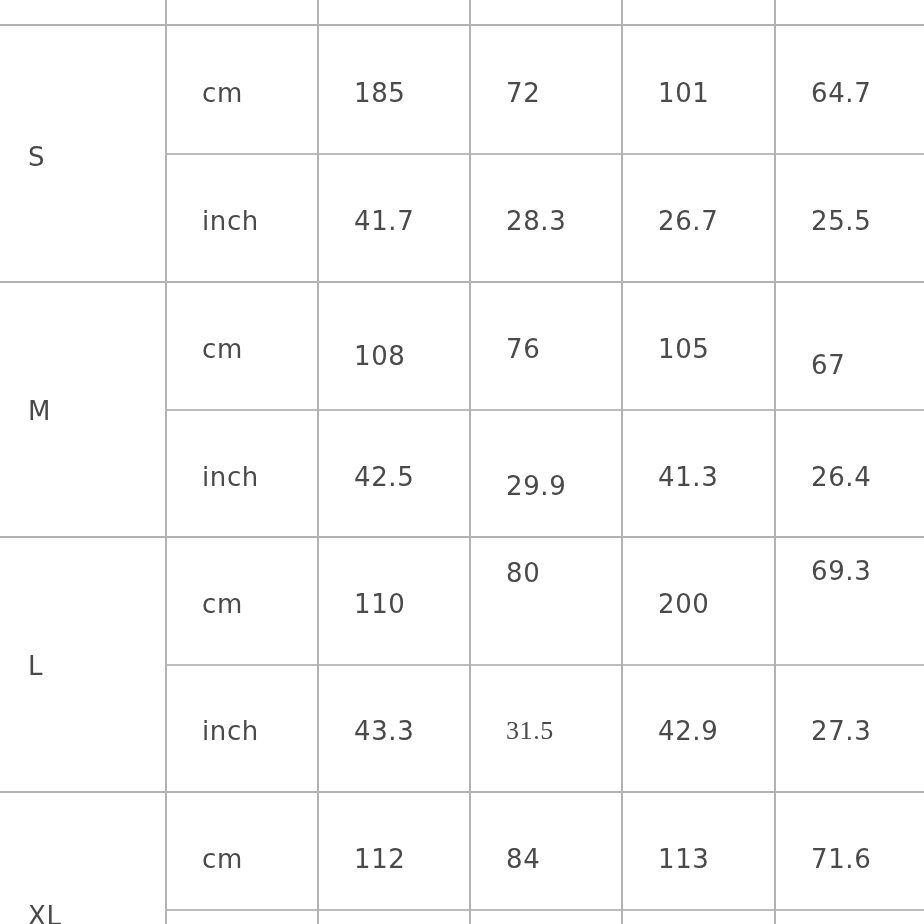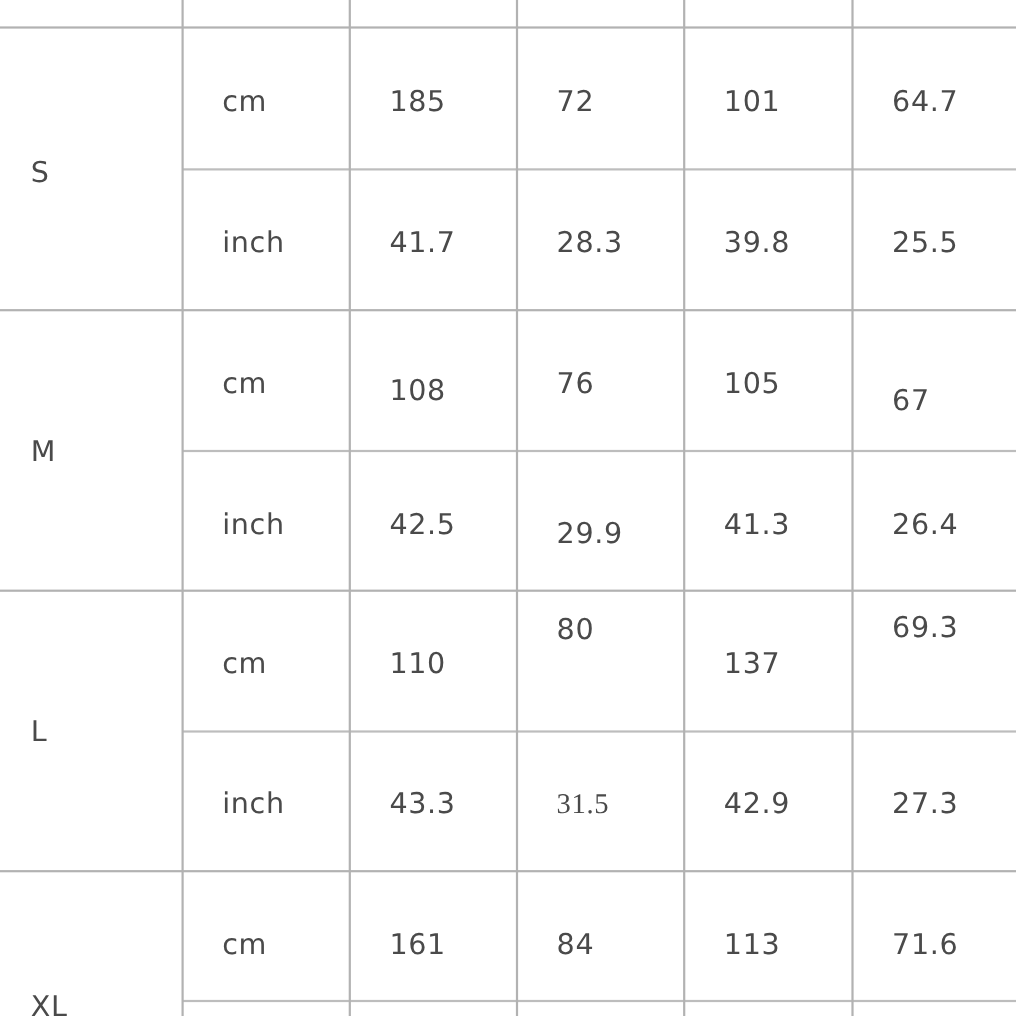--- a/index.html
+++ b/index.html
@@ -94,21 +94,21 @@
 
   <div class="cell unit-cell" style="top:80px;">cm</div>
   <div class="cell v0-cell" style="top:80px;">185</div>
   <div class="cell v1-cell" style="top:80px;">72</div>
   <div class="cell v2-cell" style="top:80px;">101</div>
   <div class="cell v3-cell" style="top:80px;">64.7</div>
 
   <div class="cell unit-cell" style="top:208px;">inch</div>
   <div class="cell v0-cell" style="top:208px;">41.7</div>
   <div class="cell v1-cell" style="top:208px;">28.3</div>
-  <div class="cell v2-cell" style="top:208px;">39.8</div>
+  <div class="cell v2-cell" style="top:208px;">26.7</div>
   <div class="cell v3-cell" style="top:208px;">25.5</div>
 
   <div class="size-label" style="top:398px;">M</div>
 
   <div class="cell unit-cell" style="top:336px;">cm</div>
   <div class="cell v0-cell" style="top:328px;margin-top:15px;">108</div>
   <div class="cell v1-cell" style="top:336px;">76</div>
   <div class="cell v2-cell" style="top:336px;">105</div>
   <div class="cell v3-cell" style="top:352px;">67</div>
 
@@ -116,30 +116,30 @@
   <div class="cell v0-cell" style="top:464px;">42.5</div>
   <div class="cell v1-cell" style="top:473px;">29.9</div>
   <div class="cell v2-cell" style="top:464px;">41.3</div>
   <div class="cell v3-cell" style="top:464px;">26.4</div>
 
   <div class="size-label" style="top:653px;">L</div>
 
   <div class="cell unit-cell" style="top:591px;">cm</div>
   <div class="cell v0-cell" style="top:591px;">110</div>
   <div class="cell v1-cell" style="top:560px;">80</div>
-  <div class="cell v2-cell" style="top:591px;">137</div>
+  <div class="cell v2-cell" style="top:591px;">200</div>
   <div class="cell v3-cell" style="top:558px;">69.3</div>
 
   <div class="cell unit-cell" style="top:718px;">inch</div>
   <div class="cell v0-cell" style="top:718px;">43.3</div>
   <div class="cell v1-cell" style="top:718px;font-family:Liberation Serif, serif;">31.5</div>
   <div class="cell v2-cell" style="top:718px;">42.9</div>
   <div class="cell v3-cell" style="top:718px;">27.3</div>
 
   <div class="size-label" style="top:903px;">XL</div>
 
   <div class="cell unit-cell" style="top:846px;">cm</div>
-  <div class="cell v0-cell" style="top:846px;">161</div>
+  <div class="cell v0-cell" style="top:846px;">112</div>
   <div class="cell v1-cell" style="top:846px;">84</div>
   <div class="cell v2-cell" style="top:846px;">113</div>
   <div class="cell v3-cell" style="top:846px;">71.6</div>
 
 </div>
 
 </body></html>

